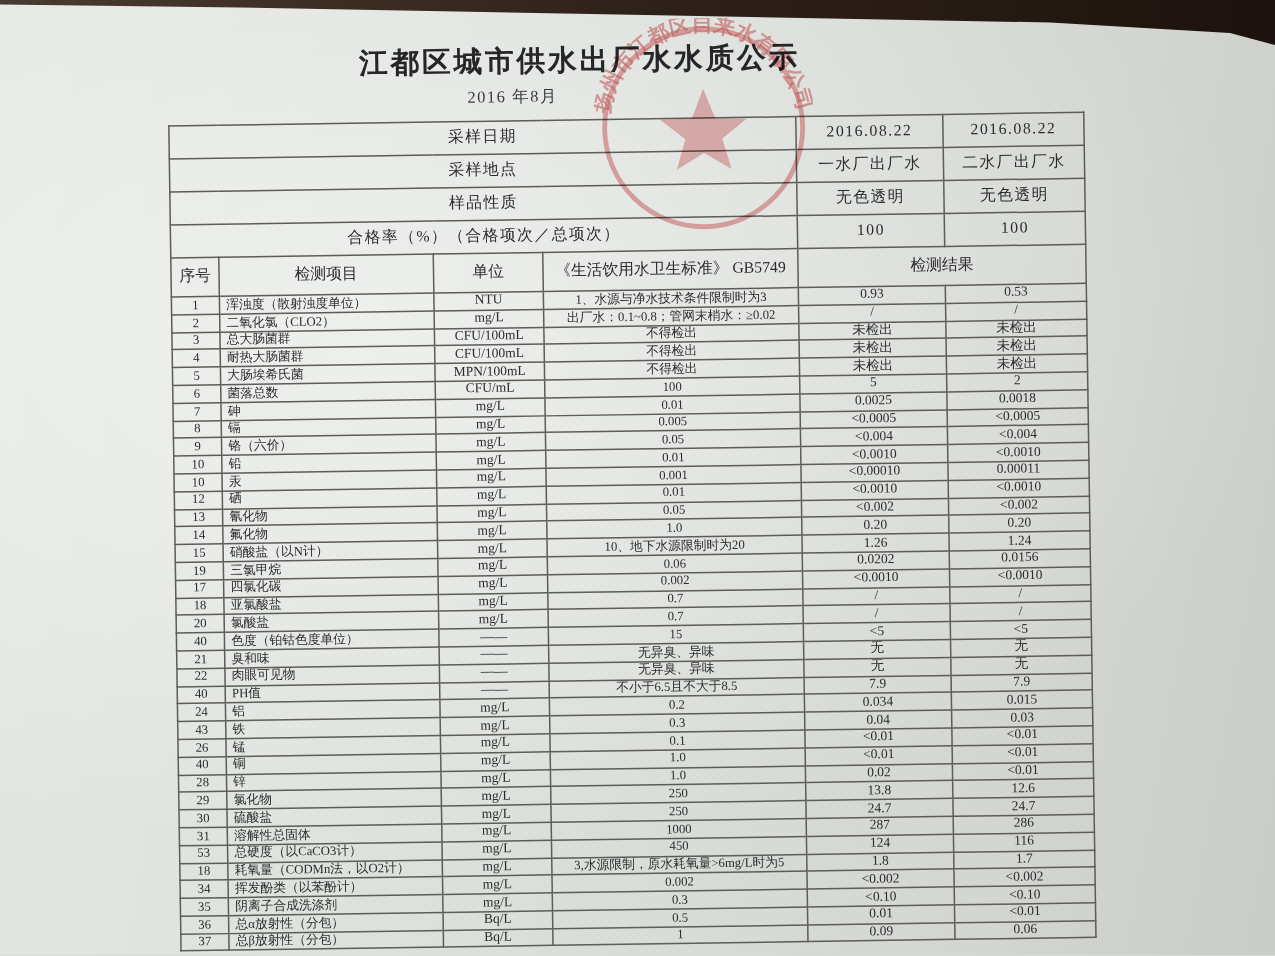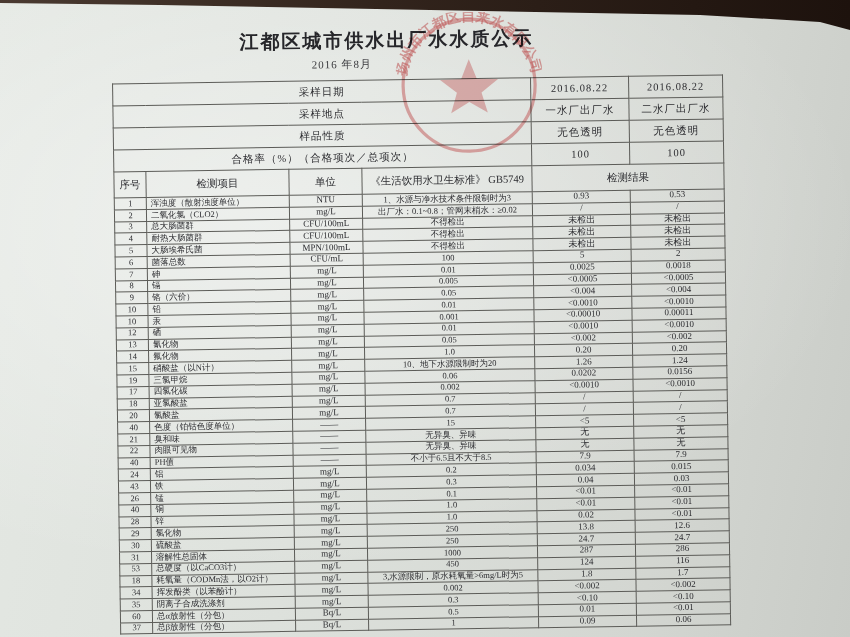--- a/index.html
+++ b/index.html
@@ -384,21 +384,21 @@
         </tr>
         <tr class="data-row">
           <td class="c-seq">35</td>
           <td class="c-item">阴离子合成洗涤剂</td>
           <td class="c-unit">mg/L</td>
           <td class="c-std">0.3</td>
           <td class="c-r1">&lt;0.10</td>
           <td class="c-r2">&lt;0.10</td>
         </tr>
         <tr class="data-row">
-          <td class="c-seq">60</td>
+          <td class="c-seq">36</td>
           <td class="c-item">总α放射性（分包）</td>
           <td class="c-unit">Bq/L</td>
           <td class="c-std">0.5</td>
           <td class="c-r1">0.01</td>
           <td class="c-r2">&lt;0.01</td>
         </tr>
         <tr class="data-row">
           <td class="c-seq">37</td>
           <td class="c-item">总β放射性（分包）</td>
           <td class="c-unit">Bq/L</td>

